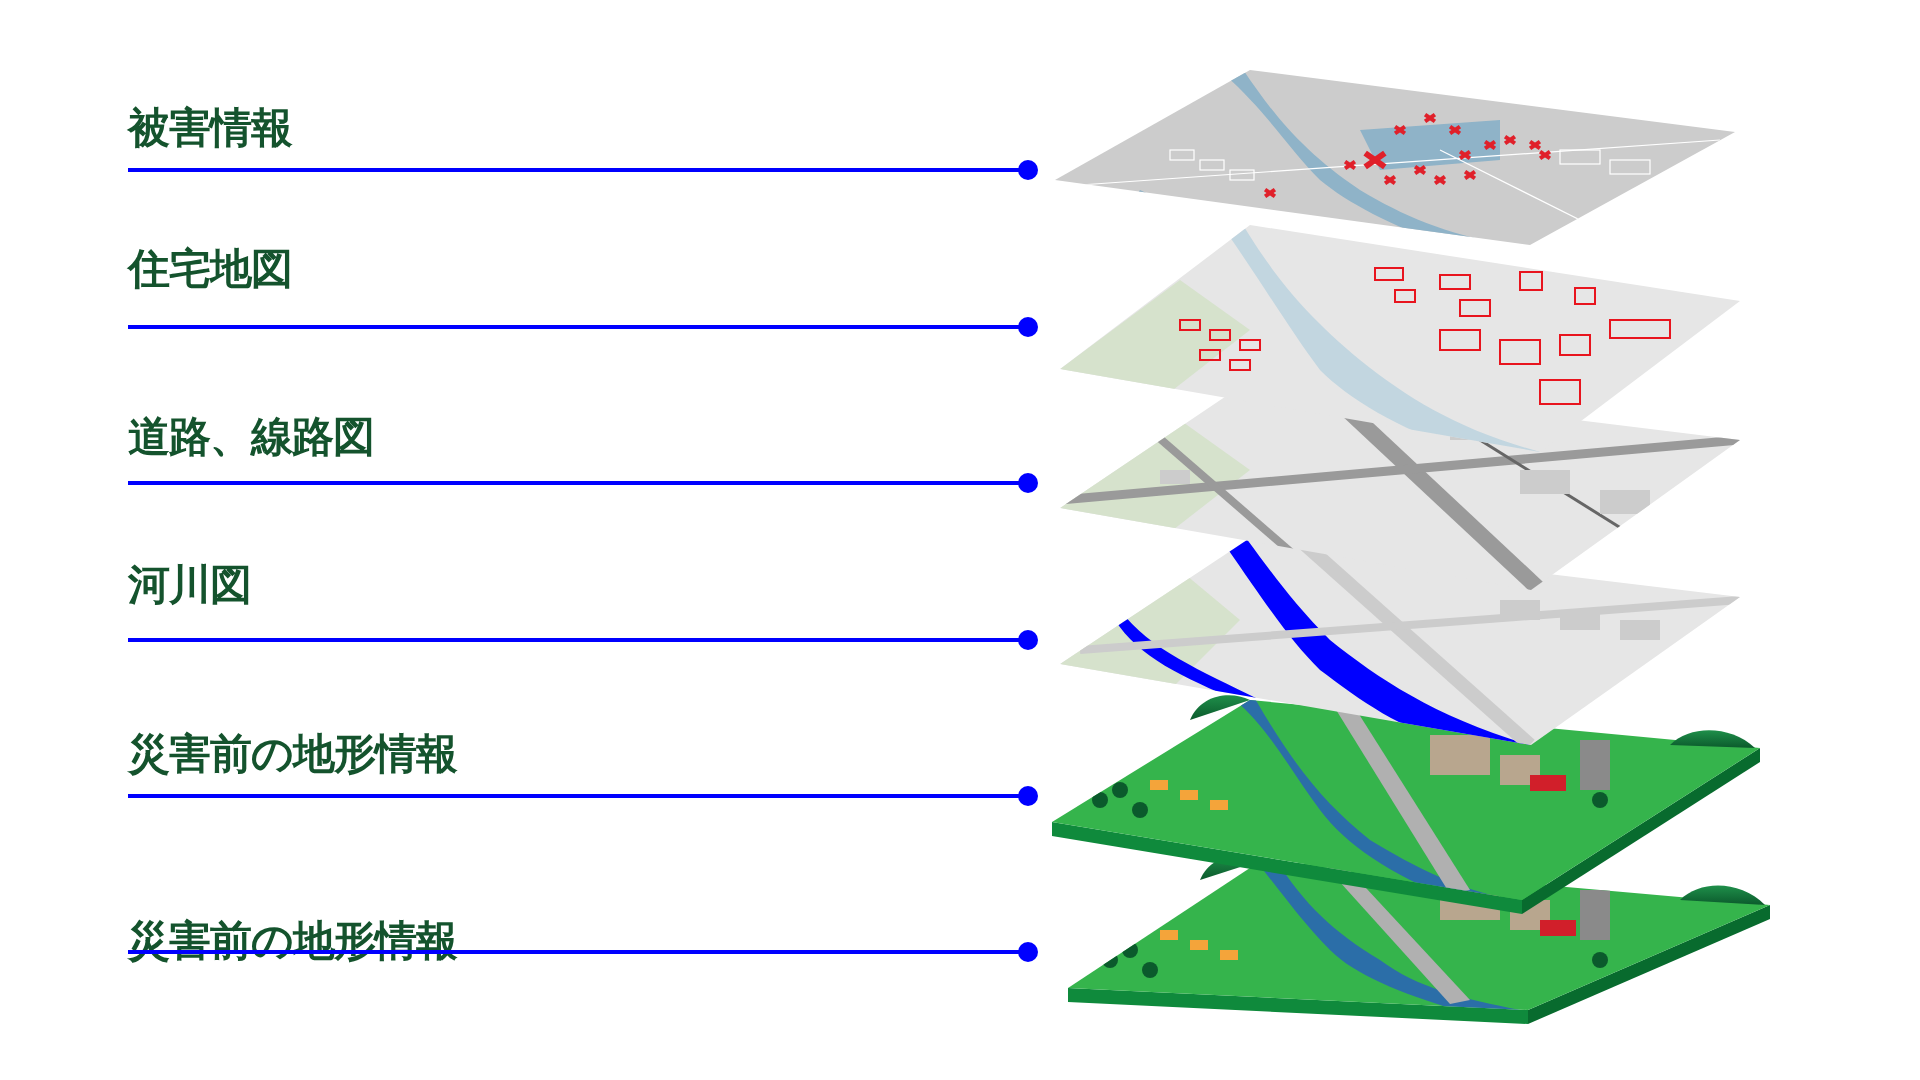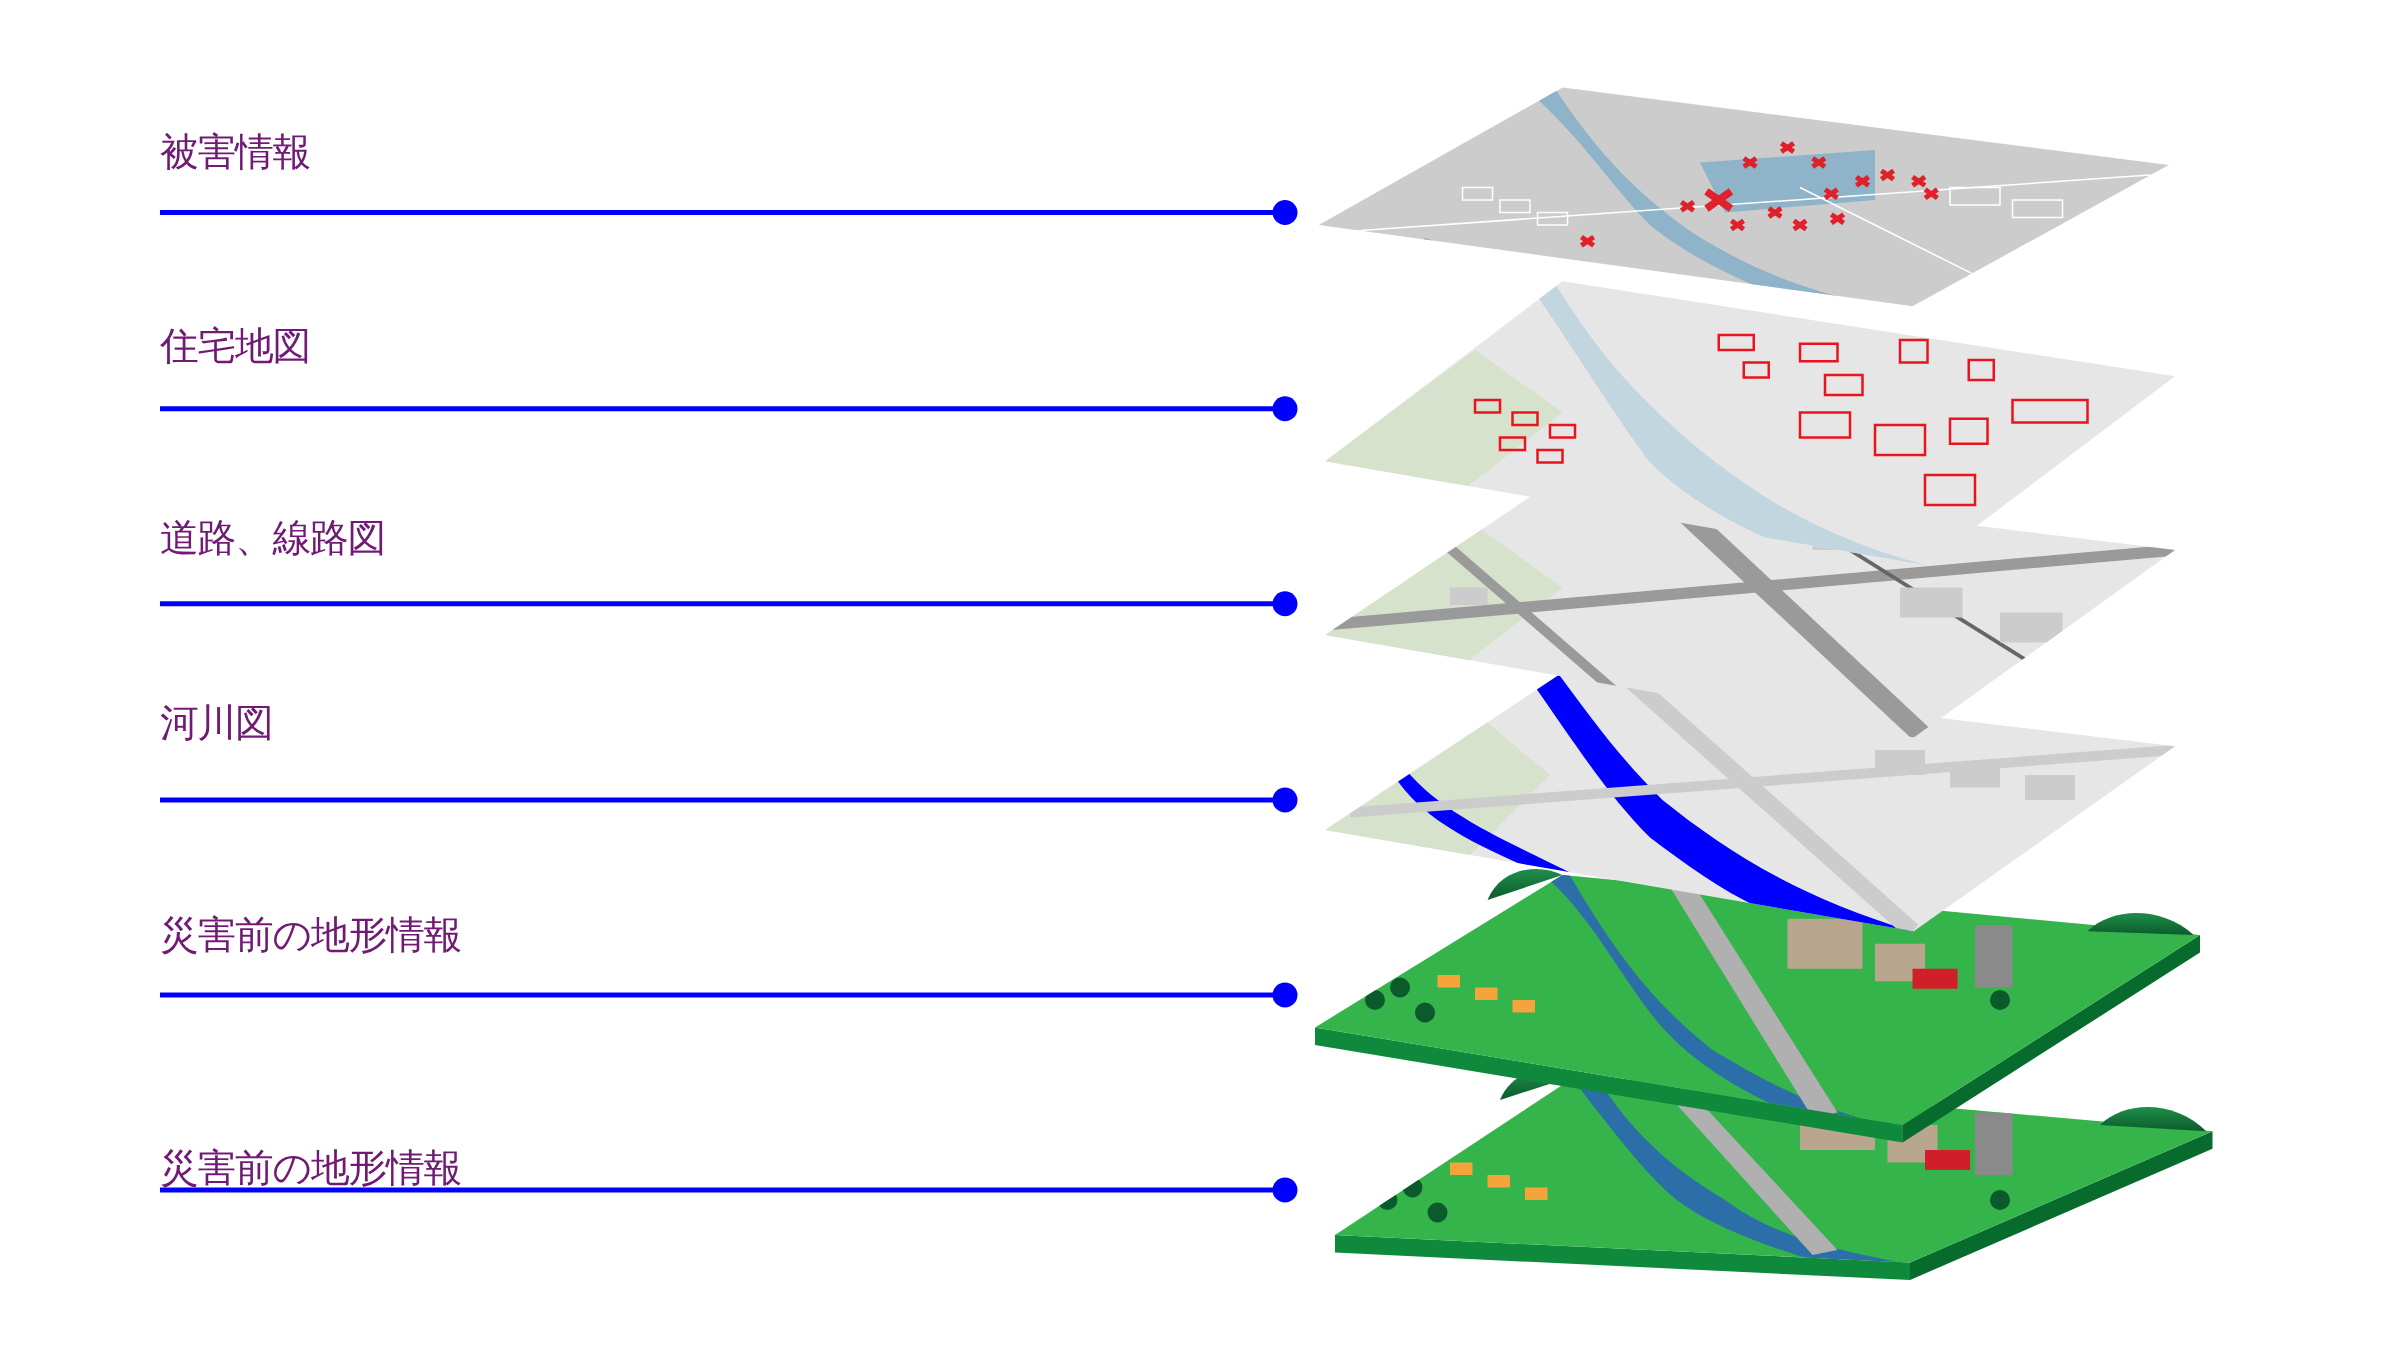--- a/index.html
+++ b/index.html
@@ -1,39 +1,39 @@
 <!DOCTYPE html>
 <html><head>
 <meta charset="utf-8">
 <style>
   html, body { margin: 0; padding: 0; background: #ffffff; }
   body { width: 1920px; height: 1080px; position: relative; overflow: hidden;
          font-family: "DejaVu Sans", "Liberation Sans", sans-serif; }
   .label {
-    position: absolute; left: 128px; font-size: 31px; font-weight: normal;
-    color: #701a75; line-height: 1; white-space: nowrap; letter-spacing: -1px;
+    position: absolute; left: 128px; font-size: 42px; font-weight: bold;
+    color: #14532d; line-height: 1; white-space: nowrap; letter-spacing: -1px;
   }
   .leader {
     position: absolute; left: 128px; height: 4px; background: #0000ff;
     width: 900px;
   }
   .dot {
     position: absolute; width: 20px; height: 20px; border-radius: 50%;
     background: #0000ff;
   }
   #stack { position: absolute; left: 0; top: 0; }
 </style>
 </head>
 <body>
 
 <div class="label" style="top:107px">被害情報</div>
 <div class="leader" style="top:168px"></div>
 <div class="dot" style="left:1018px;top:160px"></div>
 
-<div class="label" style="top:262px">住宅地図</div>
+<div class="label" style="top:248px">住宅地図</div>
 <div class="leader" style="top:325px"></div>
 <div class="dot" style="left:1018px;top:317px"></div>
 
 <div class="label" style="top:416px">道路、線路図</div>
 <div class="leader" style="top:481px"></div>
 <div class="dot" style="left:1018px;top:473px"></div>
 
 <div class="label" style="top:564px">河川図</div>
 <div class="leader" style="top:638px"></div>
 <div class="dot" style="left:1018px;top:630px"></div>

